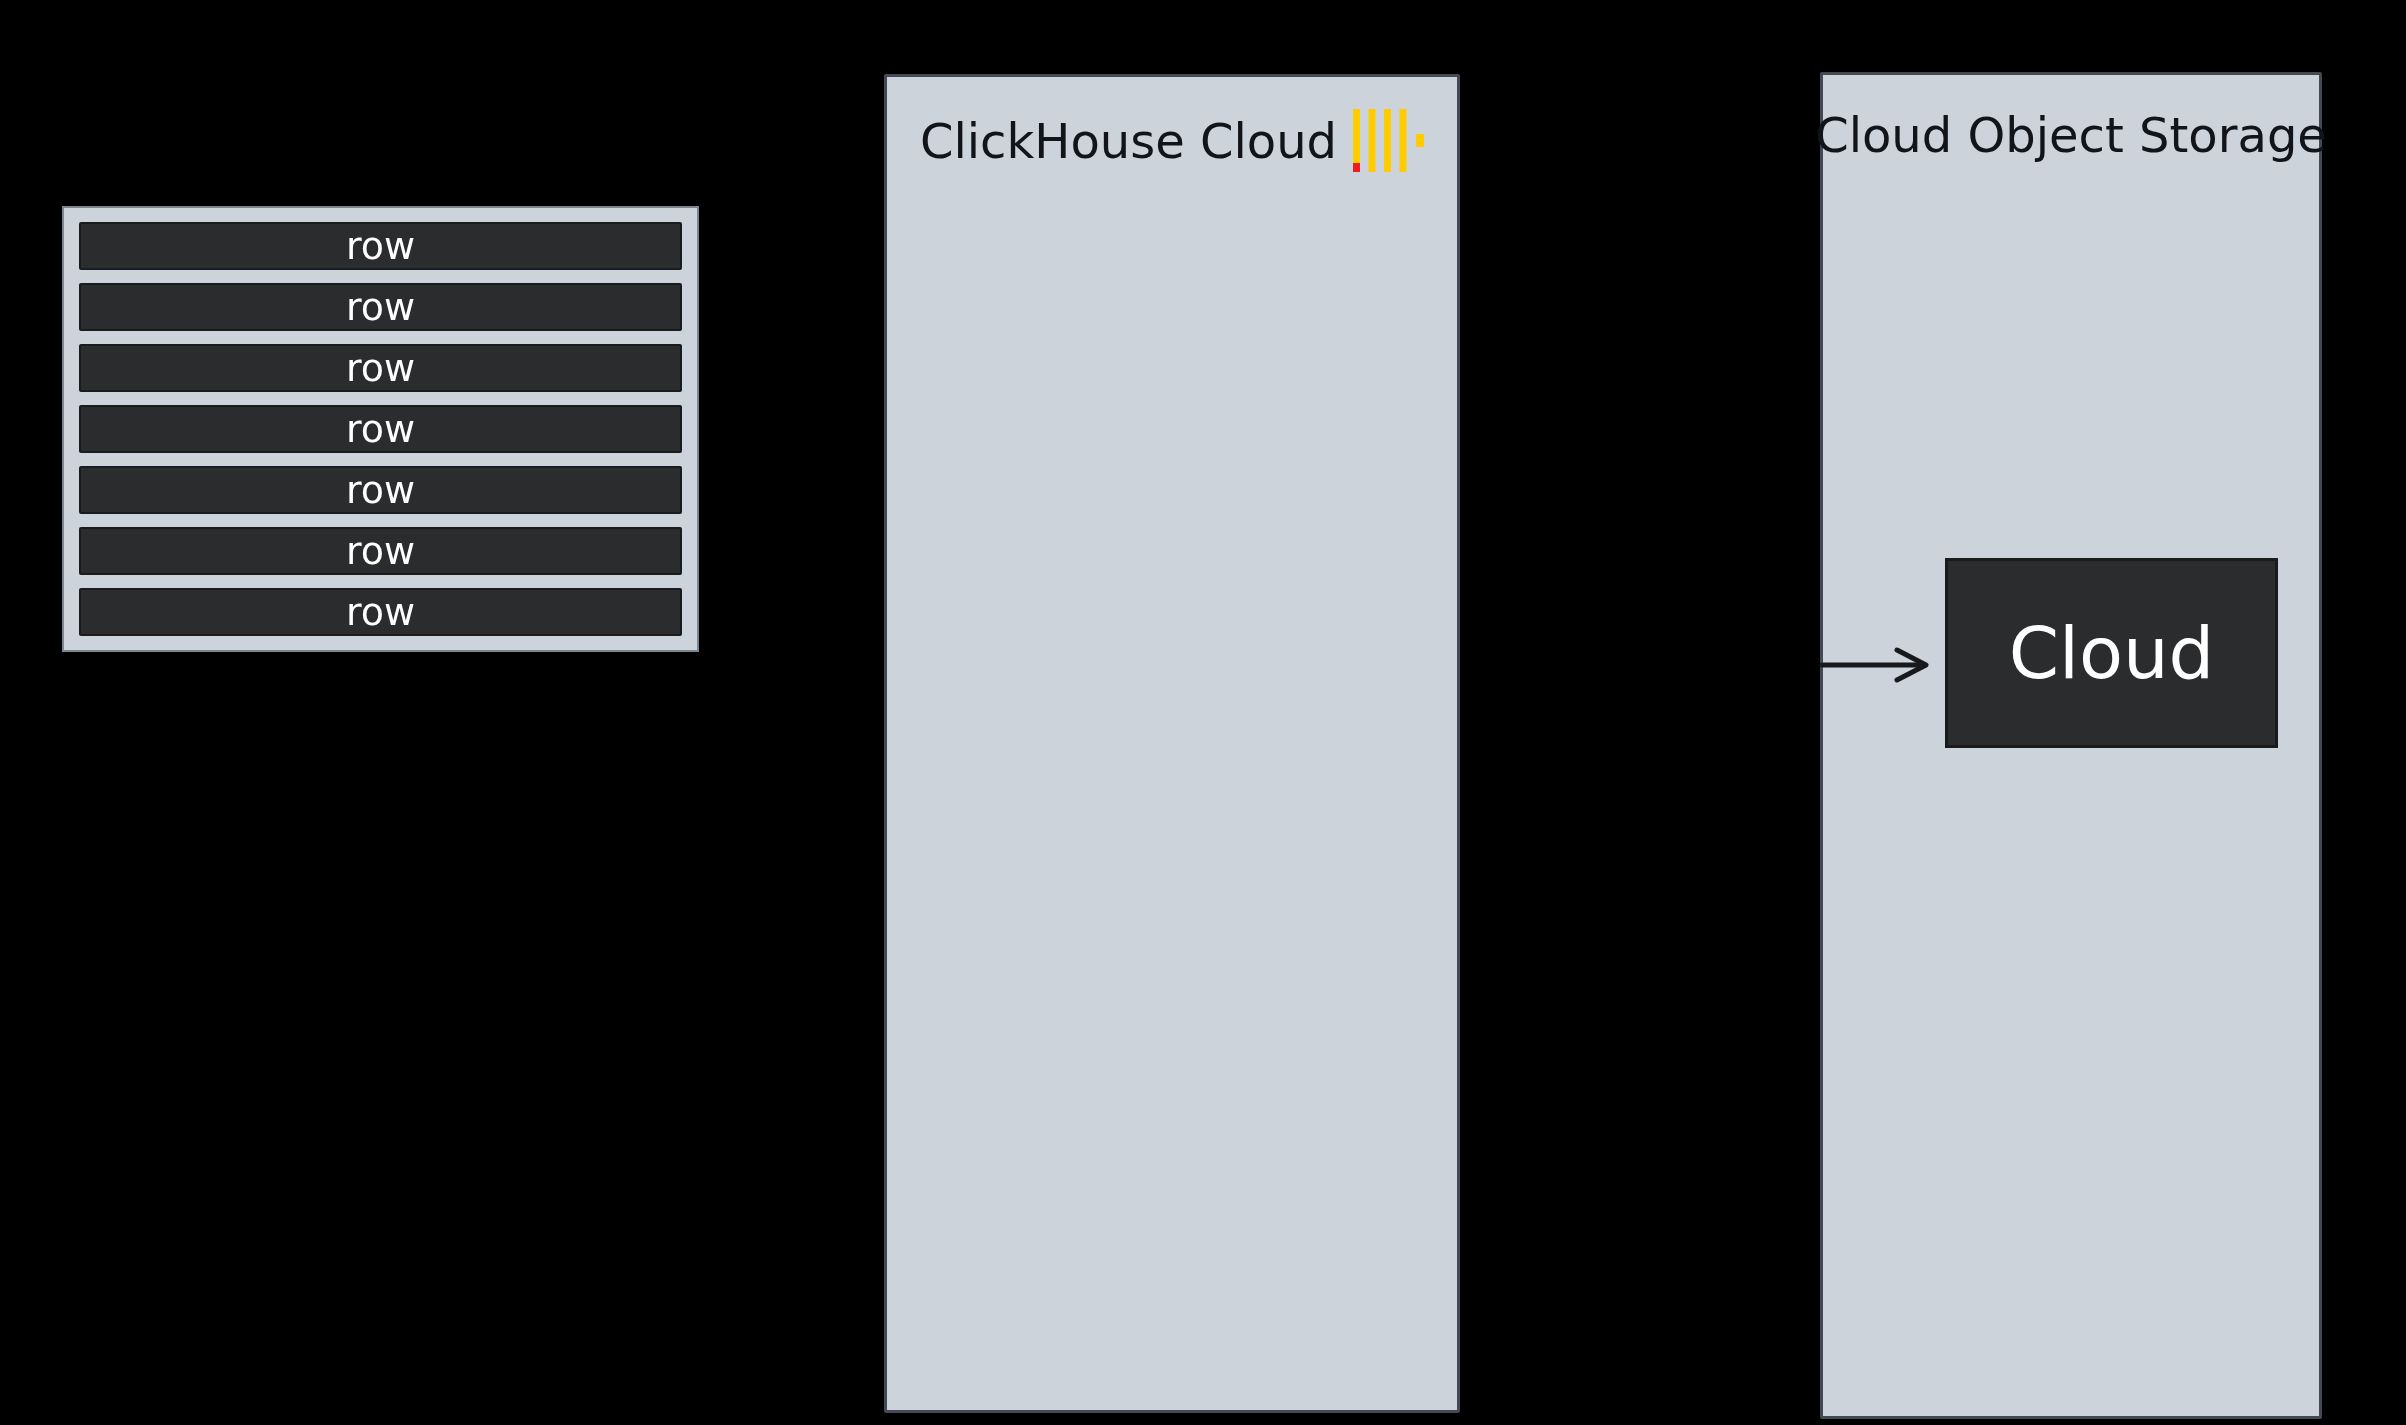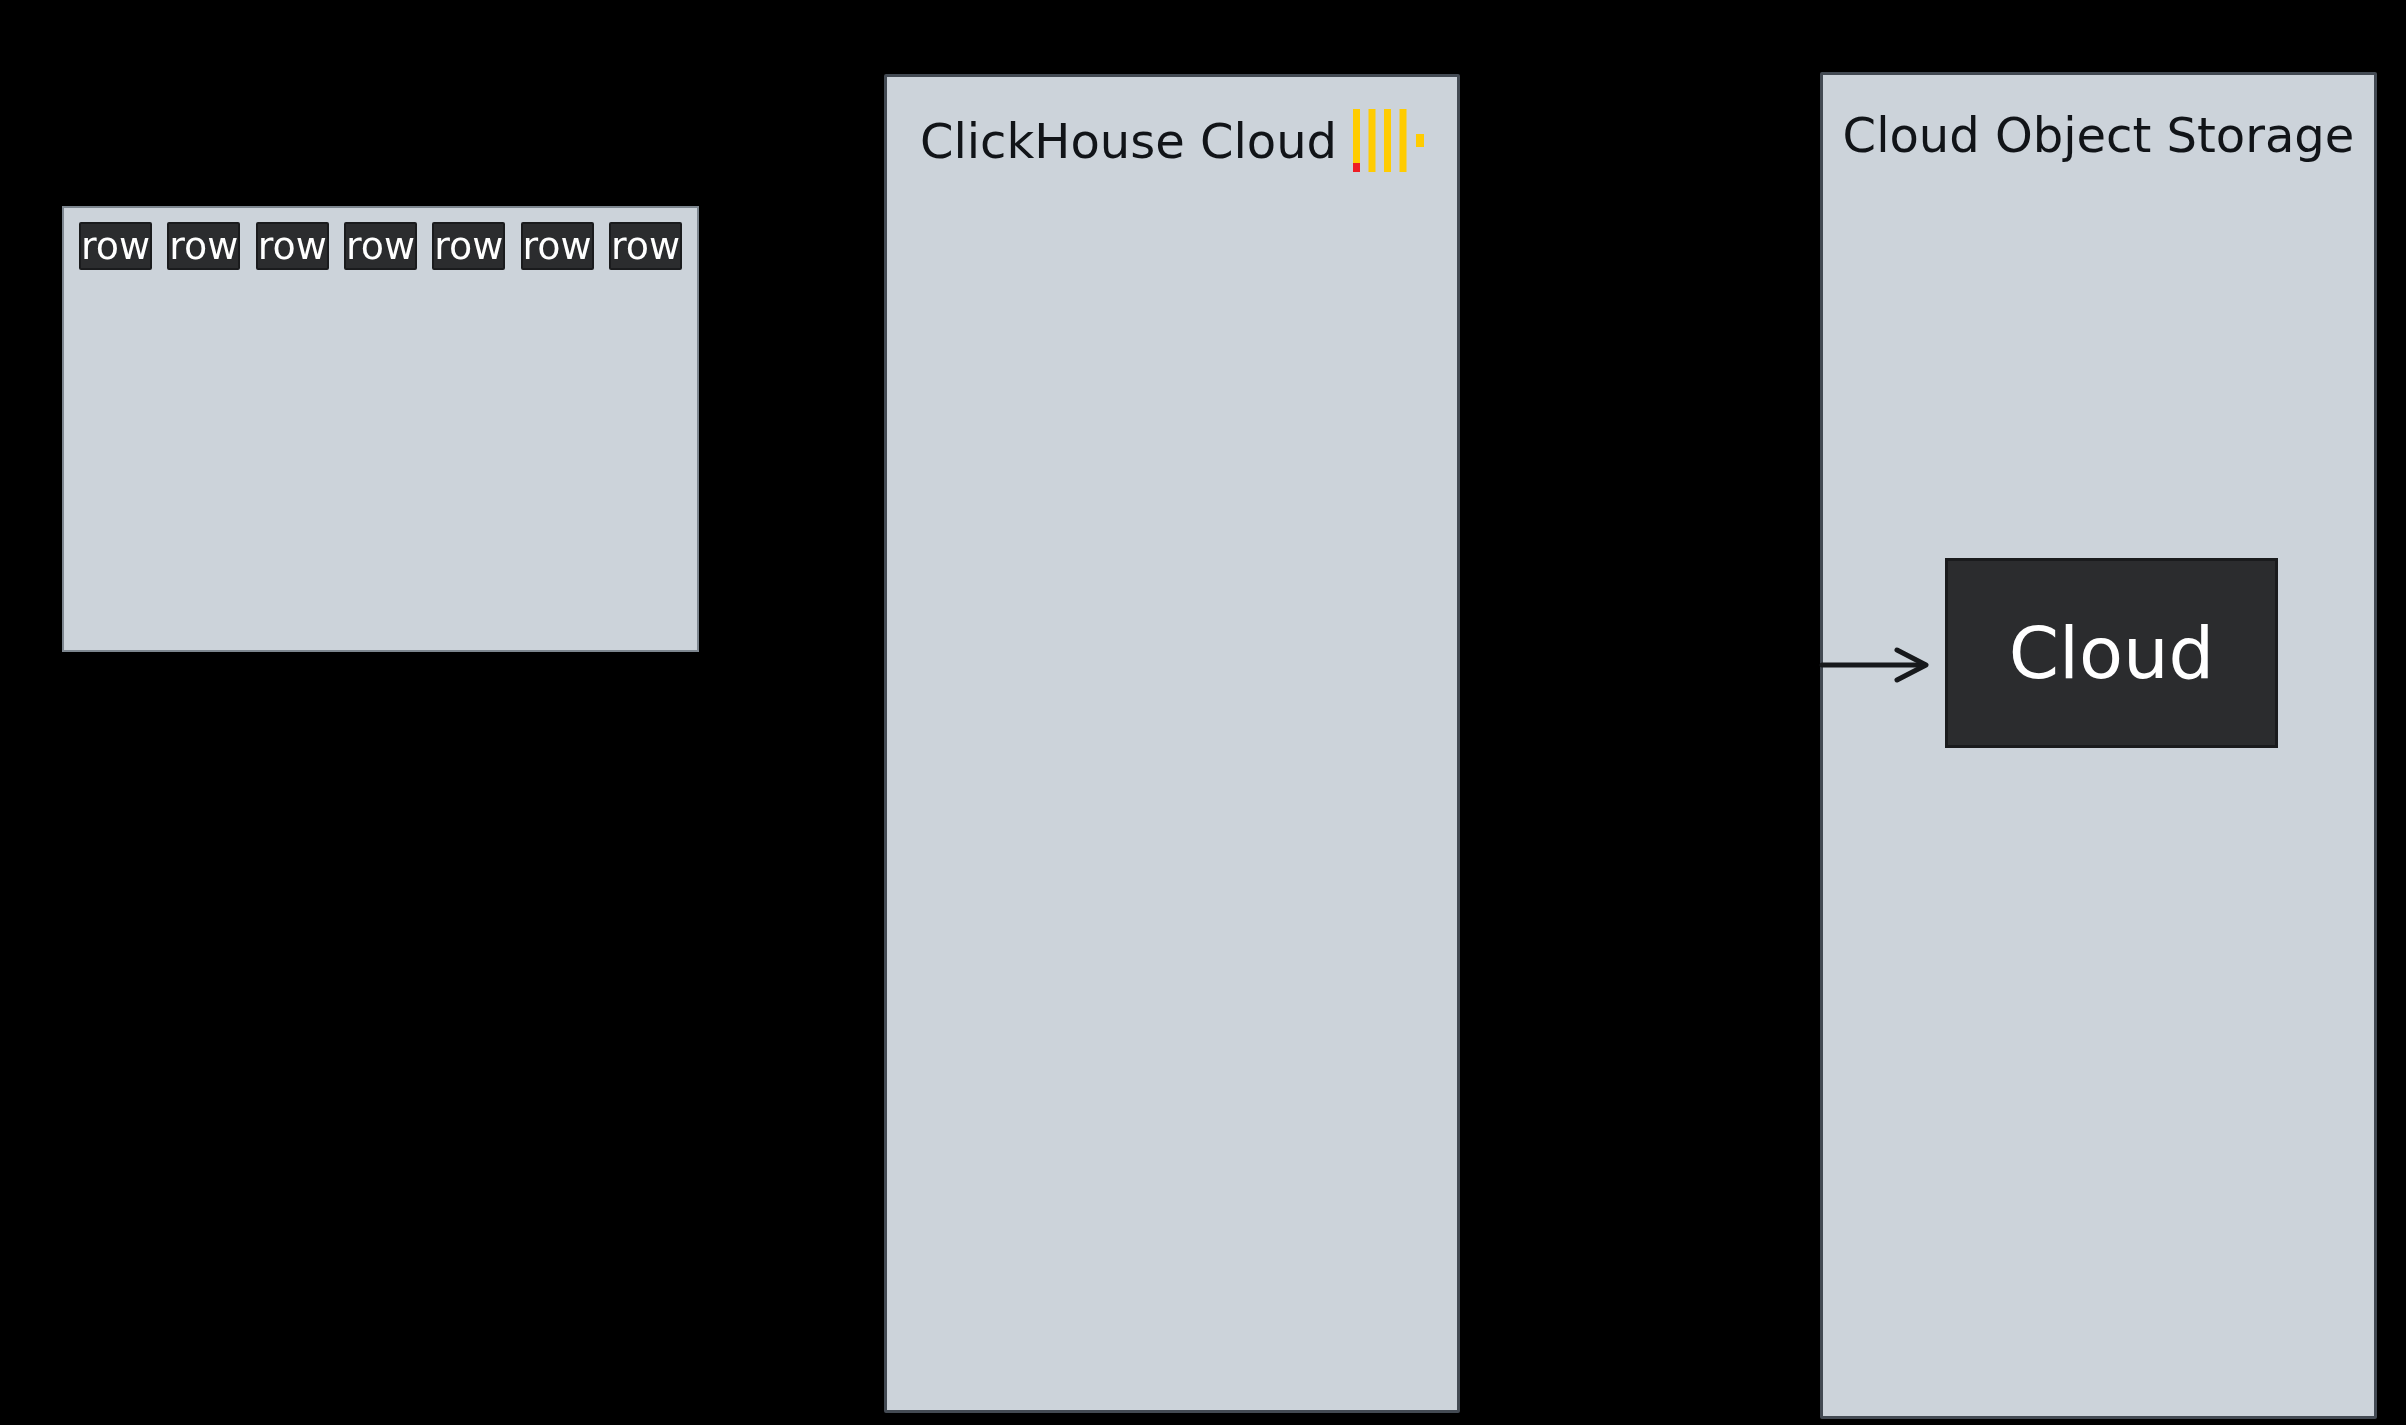--- a/index.html
+++ b/index.html
@@ -31,21 +31,21 @@
   .rows-table {
     position: absolute;
     left: 62px;
     top: 206px;
     width: 637px;
     height: 446px;
     background: var(--panel-fill);
     border: 2px solid var(--container-border);
     padding: 14px 15px;
     display: flex;
-    flex-direction: row;
+    flex-direction: column;
     justify-content: space-between;
   }
   .row {
     height: 48px;
     background: var(--box-fill);
     border: 2px solid var(--box-border);
     border-radius: 2px;
     color: var(--box-text);
     font-size: 38px;
     line-height: 44px;
@@ -63,21 +63,21 @@
   }
   .panel-mid {
     left: 884px;
     top: 74px;
     width: 576px;
     height: 1339px;
   }
   .panel-right {
     left: 1820px;
     top: 72px;
-    width: 557px;
+    width: 502px;
     height: 1347px;
   }
   .panel-header {
     position: absolute;
     top: 32px;
     left: 0;
     right: 0;
     display: flex;
     align-items: center;
     justify-content: center;

